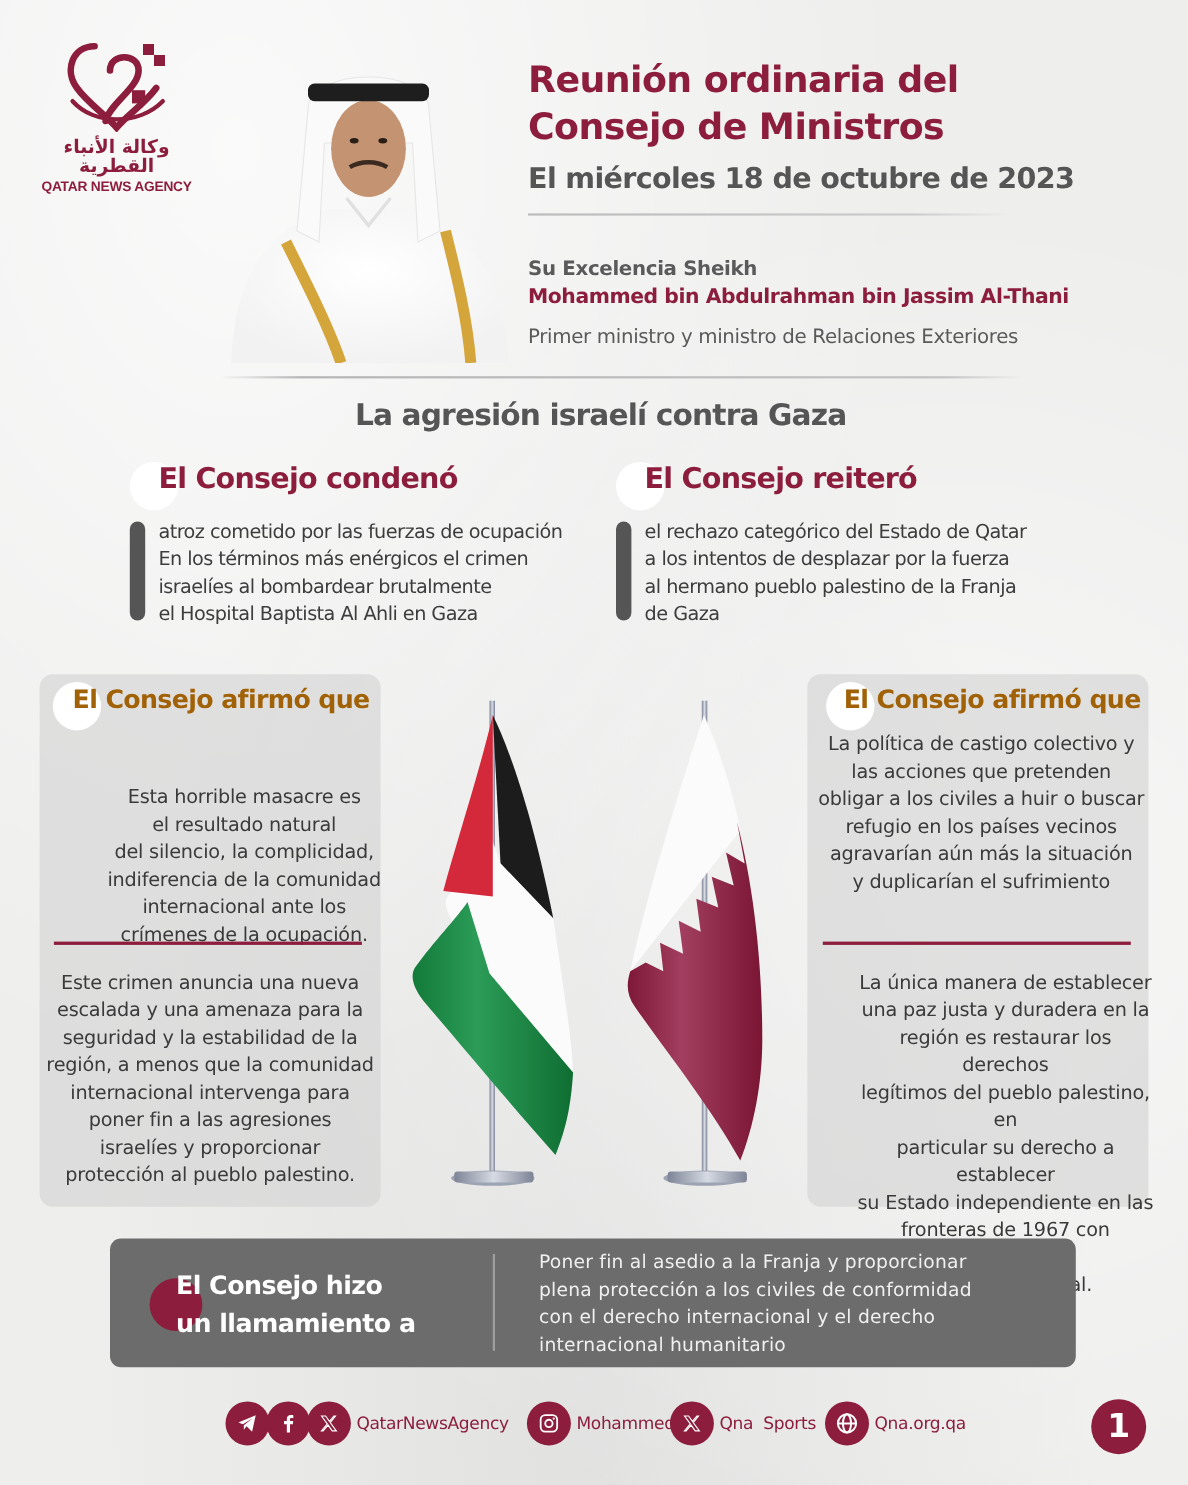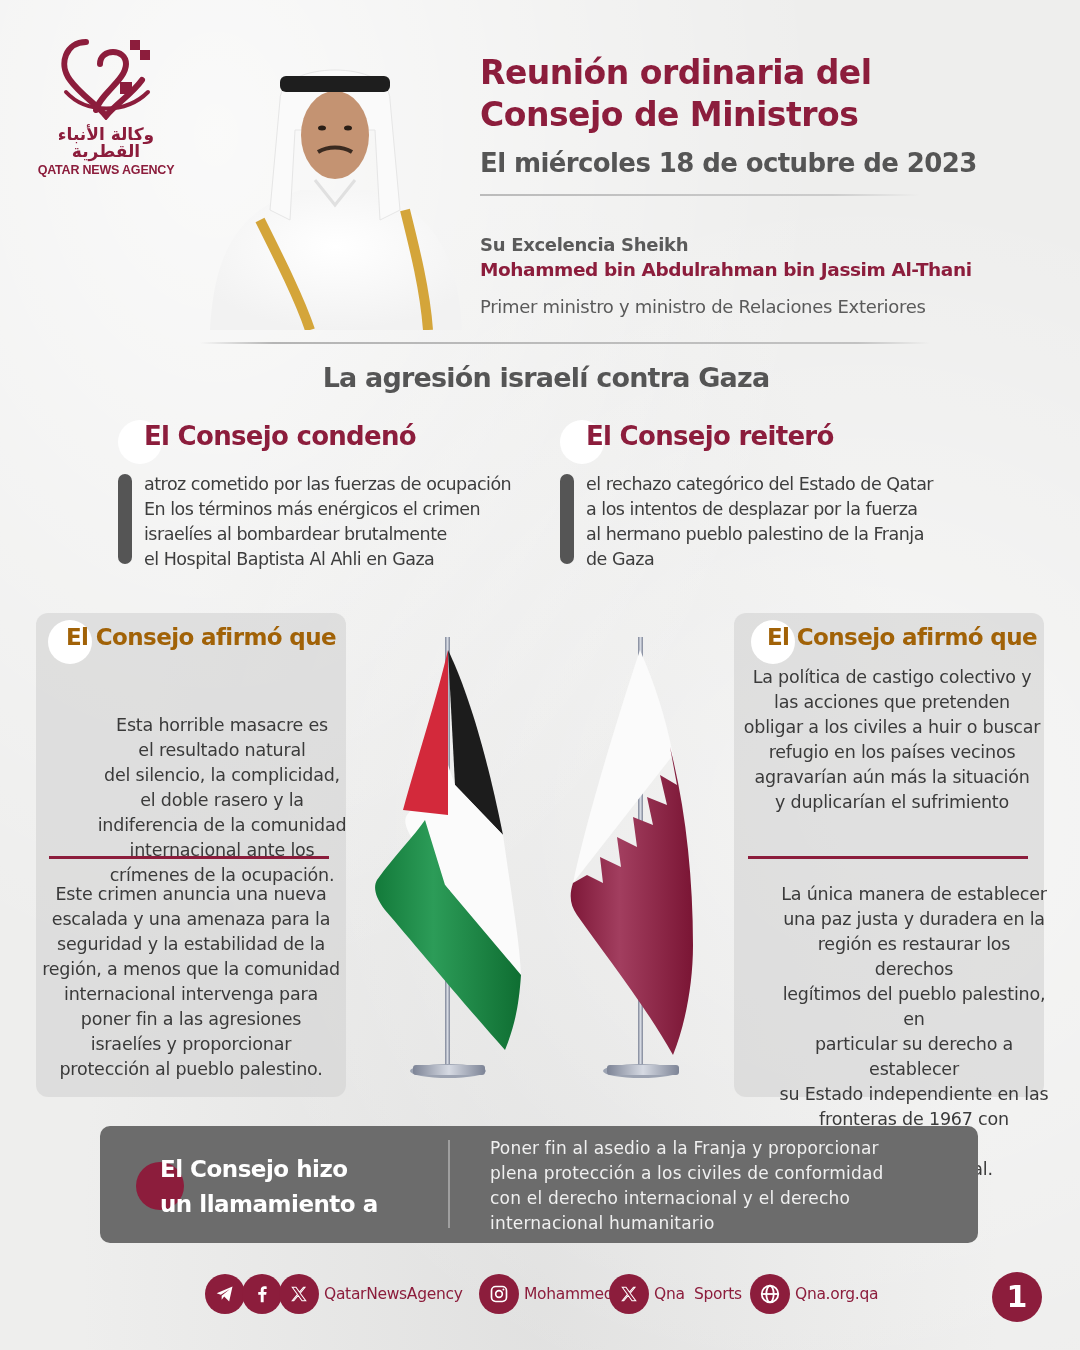--- a/index.html
+++ b/index.html
@@ -145,21 +145,20 @@
   <div>de Gaza</div>
 </div>
 
 <div class="abs card" style="left:36px; top:613px;"></div>
 <div class="abs dot-white" style="left:48px; top:620px;"></div>
 <div class="abs card-head" style="left:66px; top:624px;">El Consejo afirmó que</div>
 <div class="abs card-text" style="left:40px; top:665px; width:364px;margin-top:48px;">
   <div>Esta horrible masacre es</div>
   <div>el resultado natural</div>
   <div>del silencio, la complicidad,</div>
-  <div>el doble rasero y la</div>
   <div>indiferencia de la comunidad</div>
   <div>internacional ante los</div>
   <div>crímenes de la ocupación.</div>
 </div>
 <div class="abs card-rule" style="left:49px; top:856px; width:280px;"></div>
 <div class="abs card-text" style="left:36px; top:882px; width:310px;">
   <div>Este crimen anuncia una nueva</div>
   <div>escalada y una amenaza para la</div>
   <div>seguridad y la estabilidad de la</div>
   <div>región, a menos que la comunidad</div>

